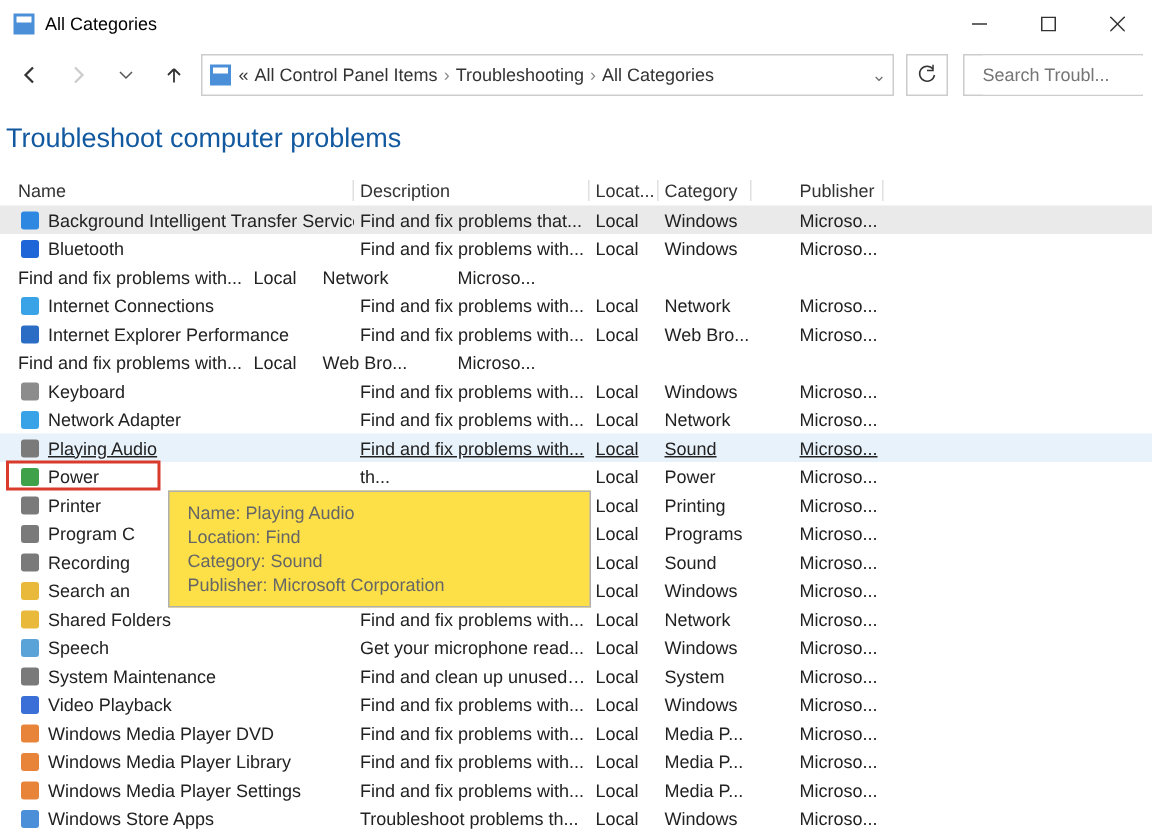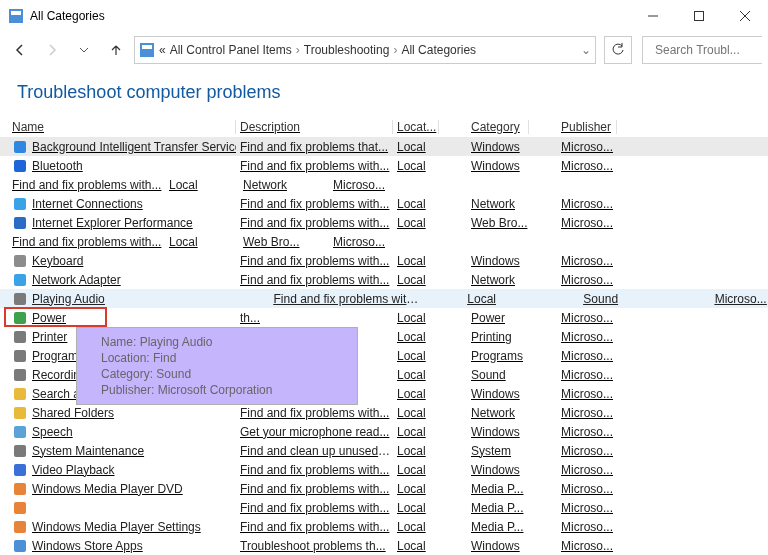--- a/index.html
+++ b/index.html
@@ -10,38 +10,38 @@
 .winbtn { width: 46px; height: 32px; display: flex; align-items: center; justify-content: center; color: #333; }
 .navrow { display: flex; align-items: center; height: 36px; padding: 0 6px; gap: 4px; }
 .navbtn { width: 28px; height: 28px; display: flex; align-items: center; justify-content: center; color: #555; }
 .navbtn.disabled { color: #bbb; }
 .breadcrumb { display: flex; align-items: center; height: 28px; border: 1px solid #ccc; flex: 1; padding: 0 4px; font-size: 12px; color: #333; gap: 4px; }
 .breadcrumb .sep { color: #888; }
 .bcicon { width: 16px; height: 16px; }
 .refresh { width: 28px; height: 28px; display: flex; align-items: center; justify-content: center; border: 1px solid #ccc; margin-left: 4px; }
 .searchbox { display: flex; height: 28px; border: 1px solid #ccc; width: 120px; margin-left: 6px; padding: 0 6px; color: #999; gap: 6px; }
 .searchbox input { border: none; outline: none; font-size: 12px; flex: 1; }
-.heading { color: #1259a0; font-size: 18px; padding: 14px 0 14px 17px; }
-.table { position: relative; text-decoration: underline; }
+.heading { color: #1259a0; font-size: 18px; padding: 14px 0 14px 4px; }
+.table { position: relative; }
 .thead { display: flex; font-size: 12px; color: #333; padding-left: 8px; height: 20px; align-items: center; }
 .thead > div { border-right: 1px solid #e0e0e0; padding-left: 4px; }
 .col-name { width: 228px; }
 .col-desc { width: 157px; }
 .col-loc { width: 46px; }
-.col-cat { width: 62px; margin-left: 28px; }
+.col-cat { width: 62px; }
 .col-pub { width: 60px; margin-left: 28px; }
 .row { display: flex; align-items: center; height: 19px; padding-left: 8px; font-size: 12px; color: #222; position: relative; }
 .row .rowicon { width: 16px; height: 16px; margin-right: 4px; flex-shrink: 0; }
 .row .col-name { display: flex; align-items: center; overflow: hidden; white-space: nowrap; text-overflow: ellipsis; }
 .row > div { overflow: hidden; white-space: nowrap; text-overflow: ellipsis; padding-left: 4px; }
 .row.sel0 { background: #eaeaea; }
-.row.hover { background: #e8f2fb; gap: 44px; }
+.row.hover { background: #e8f2fb; }
 .row.hover .nametext, .row.hover .col-desc, .row.hover .col-loc, .row.hover .col-cat, .row.hover .col-pub { text-decoration: underline; }
 .redbox { position: absolute; border: 2px solid #d93a2b; pointer-events: none; }
-.tooltip { position: absolute; background: #c4b5fd; border: 1px solid #b0b0b0; padding: 6px 24px; font-size: 12px; color: #666; line-height: 16px; z-index: 10; }
+.tooltip { position: absolute; background: #fde047; border: 1px solid #b0b0b0; padding: 6px 12px; font-size: 12px; color: #666; line-height: 16px; z-index: 10; margin-left: 36px; }
 </style>
 </head>
 <body>
 
 <div class="titlebar">
   <svg class="icon" viewBox="0 0 16 16">
       <rect x="1" y="1" width="14" height="14" fill="#4a8fd8"></rect>
       <rect x="3" y="3" width="10" height="4" fill="#fff"></rect>
     </svg>
   <span class="title">All Categories</span>
@@ -338,20 +338,21 @@
         <div class="col-desc">Find and fix problems with...</div>
         <div class="col-loc">Local</div>
         <div class="col-cat">Media P...</div>
         <div class="col-pub">Microso...</div>
       </div>
       <div class="row">
         <div class="col-name">
           <svg class="rowicon" viewBox="0 0 16 16">
             <rect x="2" y="2" width="12" height="12" rx="2" fill="#e8833a"></rect>
           </svg>
+          <span class="nametext">Windows Media Player Library</span>
         </div>
         <div class="col-desc">Find and fix problems with...</div>
         <div class="col-loc">Local</div>
         <div class="col-cat">Media P...</div>
         <div class="col-pub">Microso...</div>
       </div>
       <div class="row">
         <div class="col-name">
           <svg class="rowicon" viewBox="0 0 16 16">
             <rect x="2" y="2" width="12" height="12" rx="2" fill="#e8833a"></rect>

